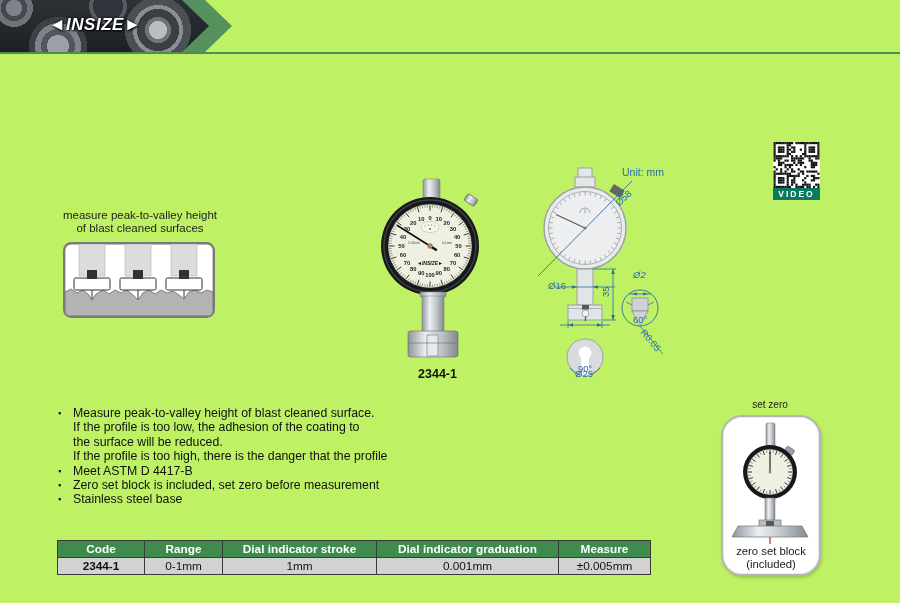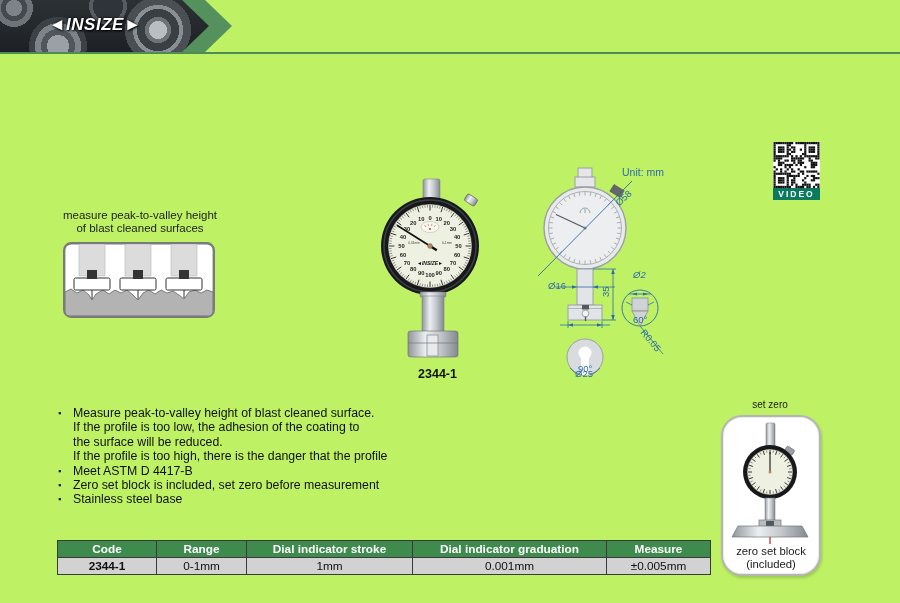--- a/index.html
+++ b/index.html
@@ -68,21 +68,21 @@
   #setzero-box{position:absolute;left:721px;top:415px;width:96px;height:157px;
     border:2px solid #b5b5b5;border-radius:21px;background:#fff;
     box-shadow:1px 2px 3px rgba(0,0,0,.18), inset 0 0 0 1px #ececec;}
   #setzero-svg{position:absolute;left:7px;top:3px;}
   #setzero-cap{position:absolute;left:0;bottom:3px;width:100%;text-align:center;
     font-size:11.3px;line-height:12.8px;color:#1a1a1a;}
 
   
   #spec-table{position:absolute;left:57px;top:540px;border-collapse:collapse;
     font-size:11.8px;}
-  #spec-table th,#spec-table td{border:1.5px solid #3a3a3a;padding:0 18px;
+  #spec-table th,#spec-table td{border:1.5px solid #3a3a3a;padding:0 12px;
     text-align:center;height:16px;}
   #spec-table th{background:#3e8b4d;color:#fff;font-weight:bold;}
   #spec-table td{background:#d2d2d2;color:#111;}
   #spec-table td.bold{font-weight:bold;}
   .c0{width:62px}.c1{width:53px}.c2{width:129px}.c3{width:157px}.c4{width:67px}
 </style>
 </head>
 <body>
 
 <div id="page">

